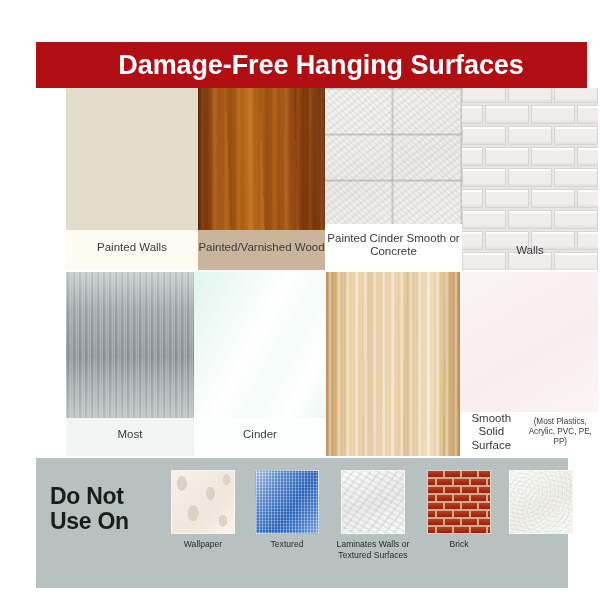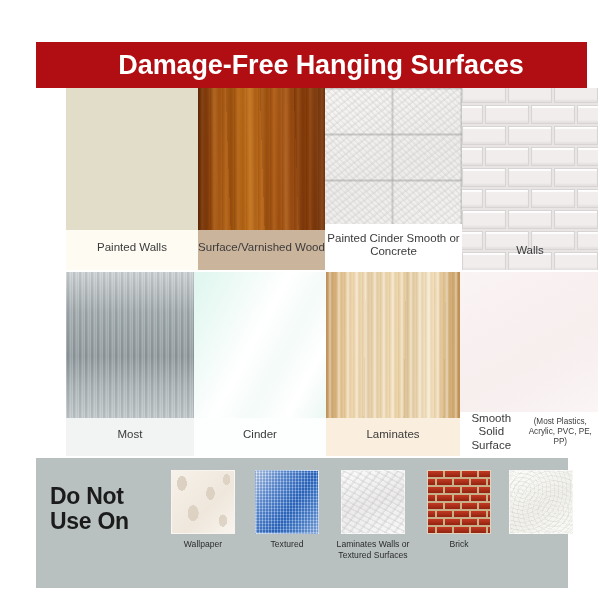--- a/index.html
+++ b/index.html
@@ -300,21 +300,21 @@
 
   <div class="row" id="row1">
 
     <div class="cell" id="c-painted-walls">
       <div class="swatch sw-painted-walls"></div>
       <div class="caption cap-painted-walls">Painted Walls</div>
     </div>
 
     <div class="cell" id="c-wood">
       <div class="swatch sw-wood"></div>
-      <div class="caption cap-wood">Surface/Varnished Wood</div>
+      <div class="caption cap-wood">Painted/Varnished Wood</div>
     </div>
 
     <div class="cell" id="c-cinder">
       <div class="swatch sw-cinder"></div>
       <div class="caption cap-cinder">Painted Cinder Smooth or Concrete</div>
     </div>
 
     <div class="cell" id="c-tile">
       <div class="swatch sw-tile">
         <div class="tile-grid" id="tilegrid">
@@ -363,21 +363,20 @@
       <div class="caption cap-metal">Most</div>
     </div>
 
     <div class="cell" id="c-glass">
       <div class="swatch sw-glass"></div>
       <div class="caption cap-glass">Cinder</div>
     </div>
 
     <div class="cell" id="c-laminates">
       <div class="swatch sw-laminates"></div>
-      <div class="caption cap-laminates">Laminates</div>
     </div>
 
     <div class="cell" id="c-smooth">
       <div class="swatch sw-smooth"></div>
       <div class="caption cap-smooth">
         <span>Smooth Solid Surface</span>
         <span class="sub">(Most Plastics, Acrylic, PVC, PE, PP)</span>
       </div>
     </div>
 

